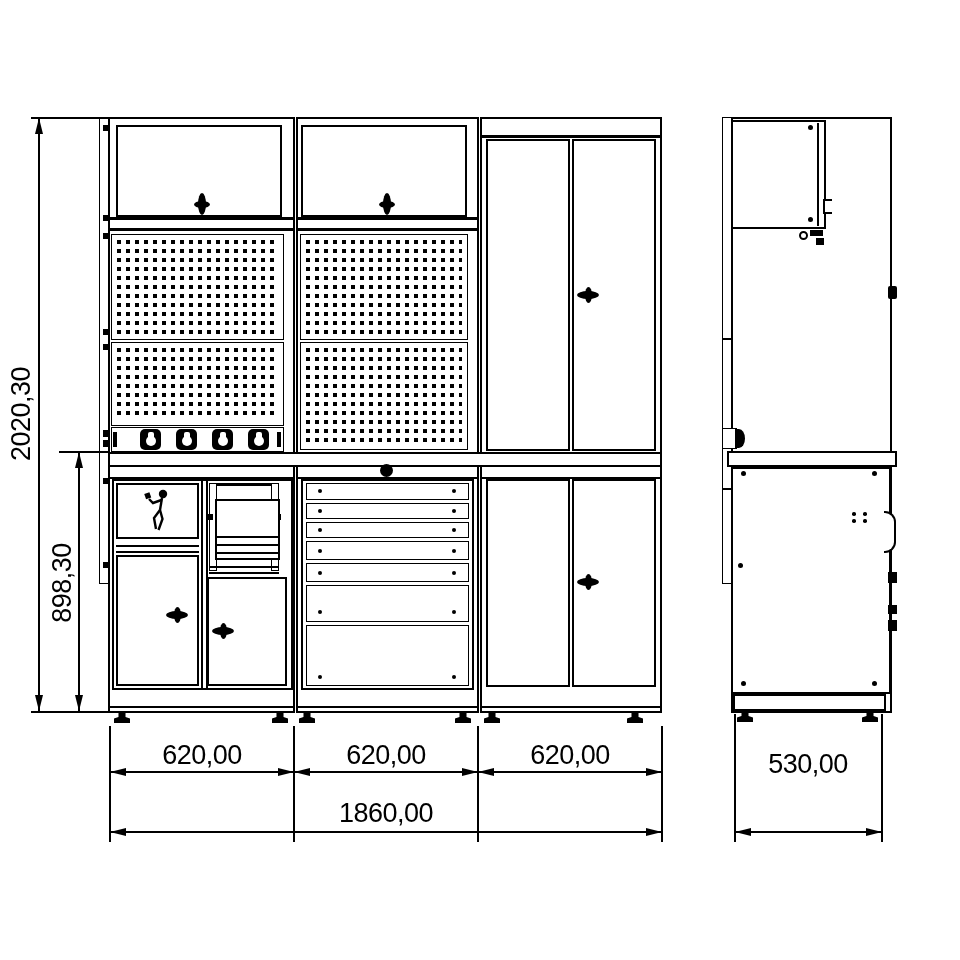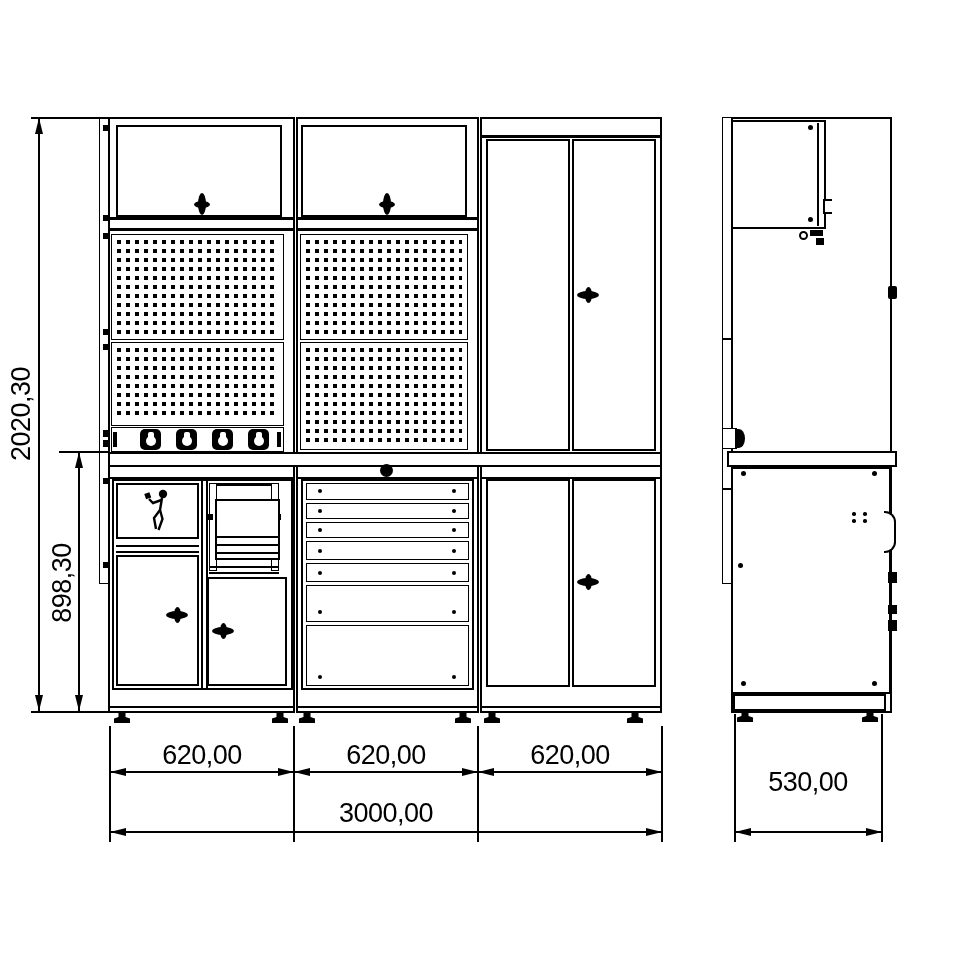--- a/index.html
+++ b/index.html
@@ -244,23 +244,23 @@
     <div class="ar ar-rt" style="left:462px;top:768px;"></div>
     <div class="ar ar-lf" style="left:478px;top:768px;"></div>
     <div class="ar ar-rt" style="left:646px;top:768px;"></div>
     <div class="dim" style="left:142px;top:741px;width:120px;">620,00</div>
     <div class="dim" style="left:326px;top:741px;width:120px;">620,00</div>
     <div class="dim" style="left:510px;top:741px;width:120px;">620,00</div>
 
     <div class="hline" style="left:110px;top:831px;width:552px;height:1.5px;"></div>
     <div class="ar ar-lf" style="left:110px;top:828px;"></div>
     <div class="ar ar-rt" style="left:646px;top:828px;"></div>
-    <div class="dim" style="left:306px;top:799px;width:160px;">3000,00</div>
+    <div class="dim" style="left:306px;top:799px;width:160px;">1860,00</div>
 
     <div class="vline" style="left:734px;top:714px;height:128px;width:1.5px;"></div>
     <div class="vline" style="left:881px;top:714px;height:128px;width:1.5px;"></div>
     <div class="hline" style="left:735px;top:831px;width:147px;height:1.5px;"></div>
     <div class="ar ar-lf" style="left:735px;top:828px;"></div>
     <div class="ar ar-rt" style="left:866px;top:828px;"></div>
-    <div class="dim" style="left:728px;top:768px;width:160px;">530,00</div>
+    <div class="dim" style="left:728px;top:750px;width:160px;">530,00</div>
   </div>
 
 </div>
 
 </body></html>

